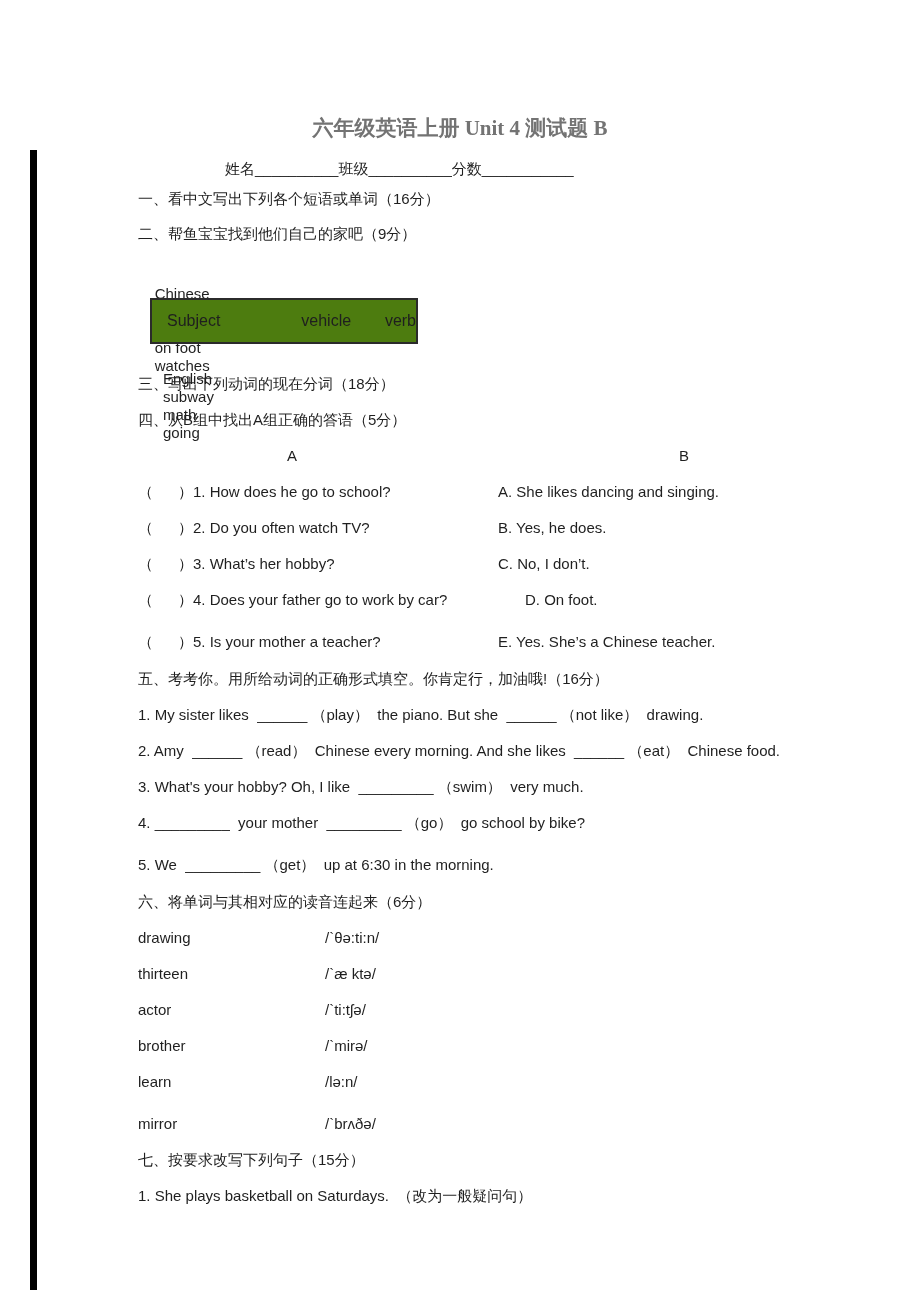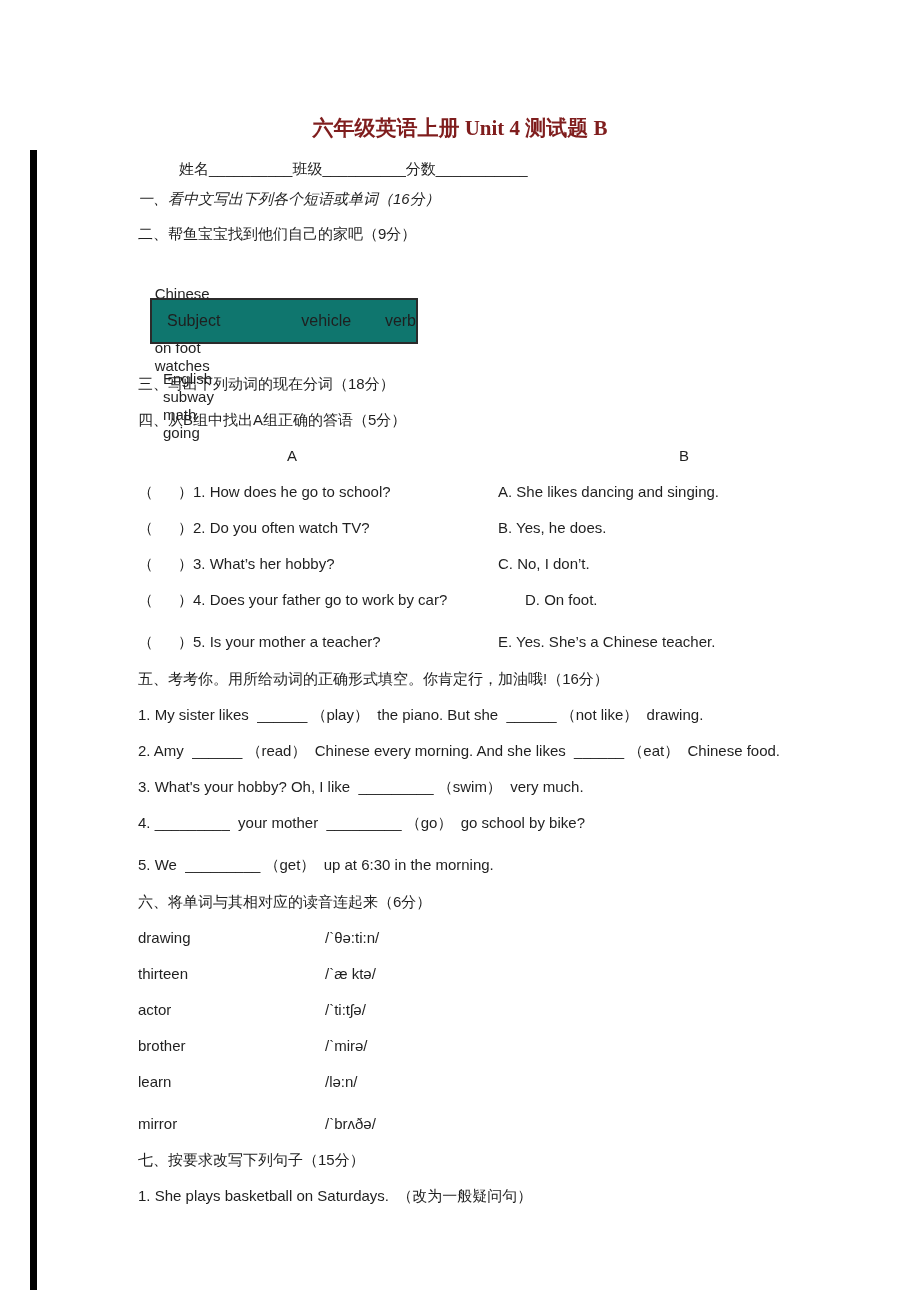--- a/index.html
+++ b/index.html
@@ -4,39 +4,39 @@
 <style>
   html,body{margin:0;padding:0;}
   body{
     width:920px;height:1302px;background:#ffffff;position:relative;
     font-family:"Liberation Sans",sans-serif;font-size:15px;color:#1f1f1f;
     overflow:hidden;
   }
   .vbar{position:absolute;left:30px;top:150px;width:7px;height:1140px;background:#000;}
   .title{
     position:absolute;top:114px;left:0;width:920px;text-align:center;
-    font-family:"Liberation Serif",serif;font-weight:bold;font-size:21px;color:#7f1d1d;
+    font-family:"Liberation Serif",serif;font-weight:bold;font-size:21px;color:#737373;
     margin:0;white-space:pre-wrap;
   }
   .doc{position:absolute;left:138px;top:160px;width:660px;}
   .line{height:18px;line-height:18px;margin:0 0 18px 0;white-space:pre-wrap;}
-  .name-line{margin-left:41px;margin-bottom:12px;}
+  .name-line{margin-left:87px;margin-bottom:12px;}
   .sec{margin-bottom:18px;}
-  .sec-one{margin-bottom:17px;font-style:italic;}
+  .sec-one{margin-bottom:17px;}
   .sec-two{margin-bottom:24px;}
   .word-row{margin-bottom:5px;}
   .word-row span{display:inline-block;}
   .w1{width:102px;} .w2{width:93px;} .w3{width:97px;} .w4{width:100px;}
   .box-zone{position:relative;height:85px;margin:0;}
   .second-row{position:absolute;top:62px;left:0;height:18px;line-height:18px;white-space:pre-wrap;z-index:1;}
   .second-row span{display:inline-block;}
   .s1{width:97px;} .s2{width:98px;} .s3{width:129px;}
   .subject-box{
     position:absolute;top:8px;left:12px;width:268px;height:46px;box-sizing:border-box;
-    border:2px solid #2b2b2b;background:#0f766e;z-index:2;
+    border:2px solid #2b2b2b;background:#4d7c0f;z-index:2;
     display:flex;align-items:center;padding-left:15px;font-size:16px;
   }
   .subject-box span{display:inline-block;}
   .b1{width:97px;} .b2{width:86px;margin-left:40px;}
   .ab-headers{display:flex;margin-bottom:18px;height:18px;line-height:18px;}
   .match-row{display:flex;margin-bottom:18px;height:18px;line-height:18px;}
   .col-a{width:360px;white-space:pre-wrap;}
   .col-b{flex:1;white-space:pre-wrap;}
   .hdr-a{padding-left:149px;font-weight:normal;}
   .hdr-b{padding-left:32px;}

